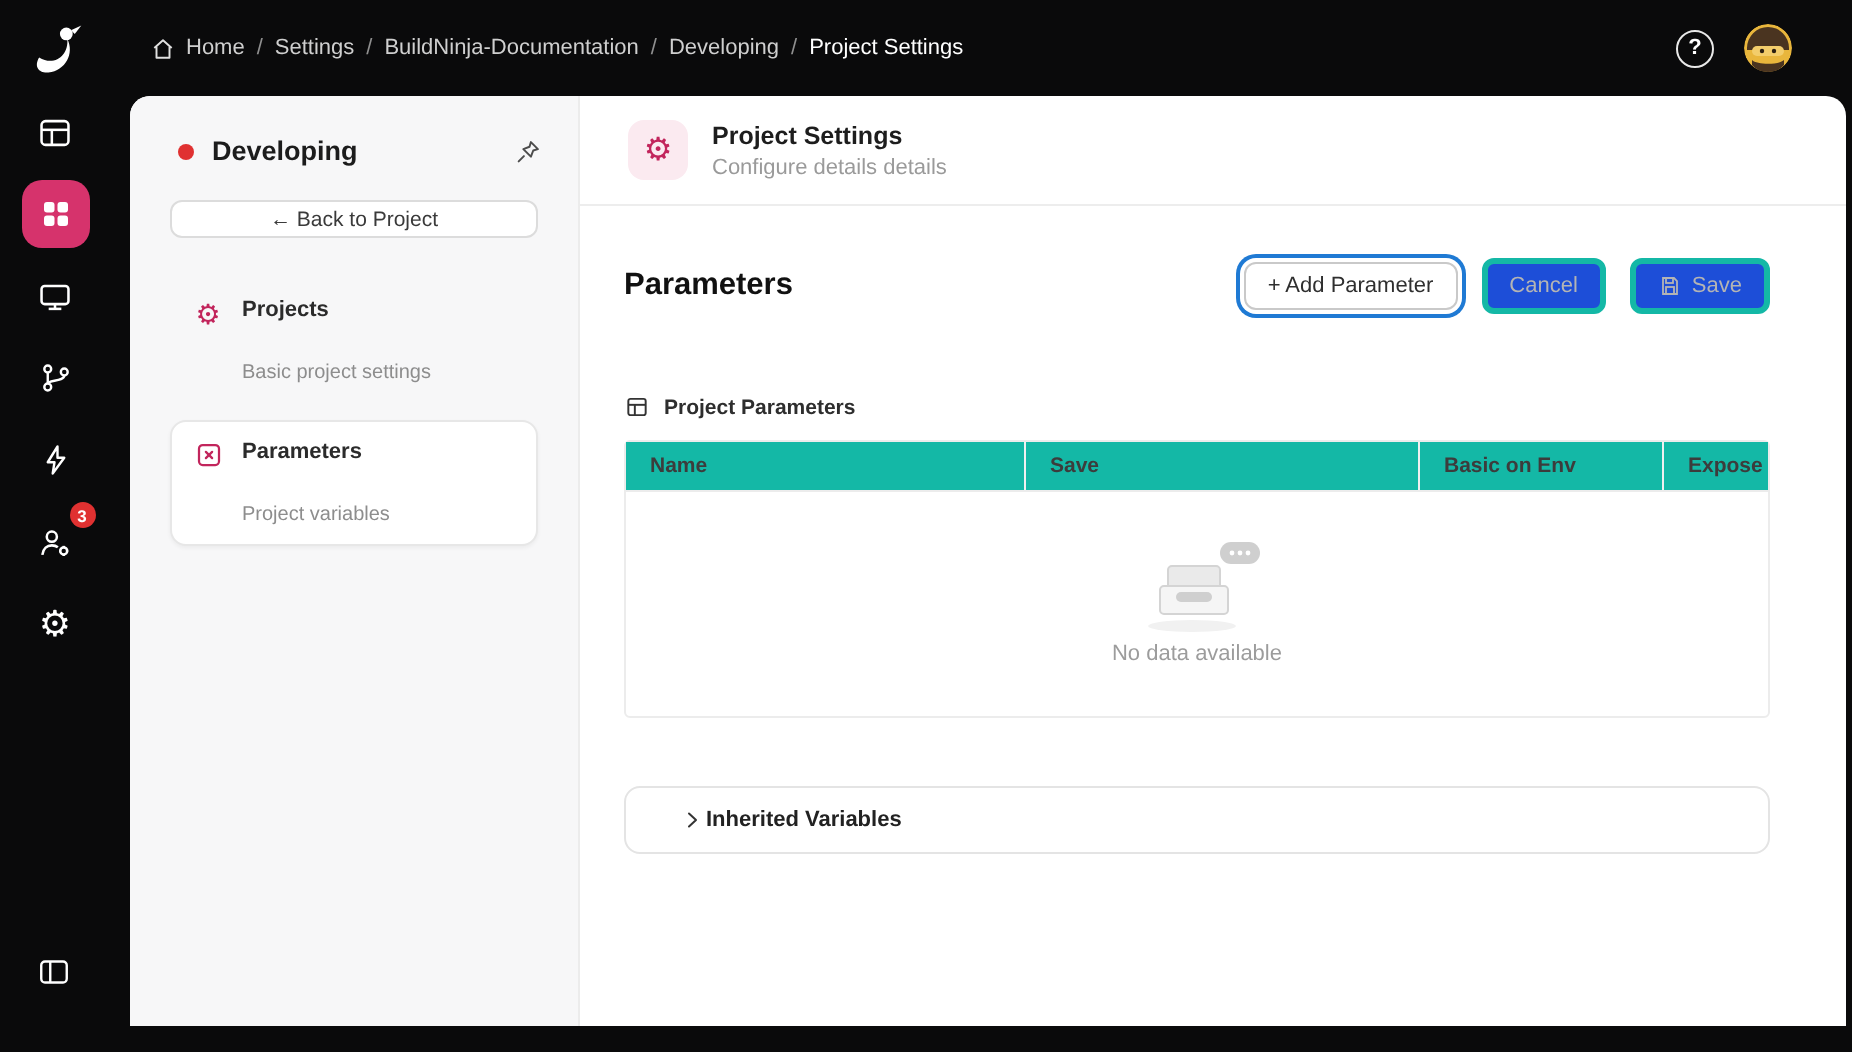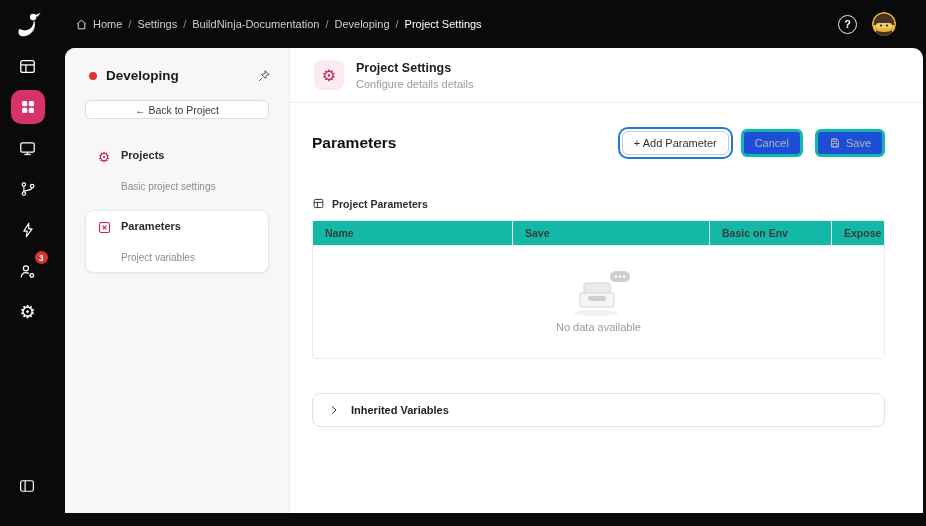--- a/index.html
+++ b/index.html
@@ -57,21 +57,21 @@
   .btn-add{background:#fff;border:1px solid #c9c9c9;color:#2f2f2f;cursor:pointer;box-shadow:0 0 0 2px #fff,0 0 0 4px #1f7ad4}
   .btn-disabled{background:#1d4ed8;border:3px solid #14b8a6;color:#b4b4b4;cursor:default}
   .group-row{display:flex;align-items:center;gap:7px;margin-top:40px}
   .group-label{font-size:10.5px;font-weight:bold;color:#2e2e2e}
   .table{margin-top:10px;border:1px solid #ececec;border-radius:3px}
   .thead{display:grid;grid-template-columns:200px 197px 122px 1fr;background:#14b8a6;border-bottom:1px solid #ececec}
   .th{font-size:10.5px;font-weight:bold;color:#3c3c3c;padding:6px 12px;border-right:1px solid #f0f0f0}
   .th:last-child{border-right:none}
   .tbody-empty{height:112px;display:flex;flex-direction:column;align-items:center;justify-content:center}
   .empty-text{font-size:11px;color:#9c9c9c;margin-top:4px}
-  .inherited{margin-top:34px;border:1px solid #e4e4e4;border-radius:8px;height:34px;display:flex;align-items:center;gap:11px;padding:0 15px;cursor:pointer;background:#fff}
+  .inherited{margin-top:34px;border:1px solid #e4e4e4;border-radius:8px;height:34px;display:flex;align-items:center;gap:1px;padding:0 27px;cursor:pointer;background:#fff}
   .inh-label{font-size:11px;font-weight:bold;color:#222}
 </style>
 </head>
 <body>
 
 <div class="screen">
 
   <aside class="rail">
     <div class="logo">
       <svg viewBox="0 0 32 32" width="30" height="30">

